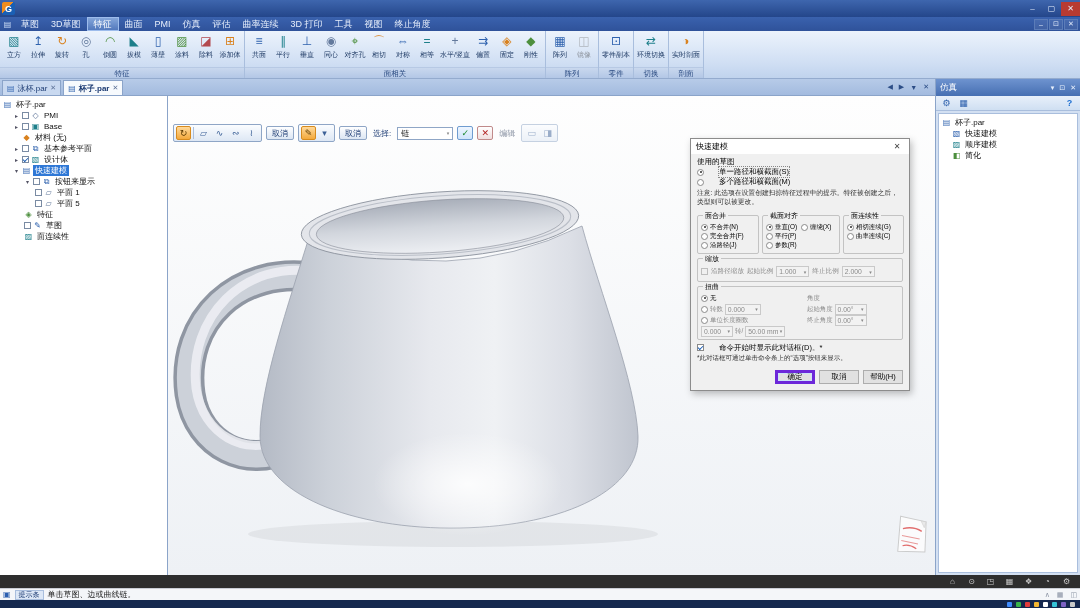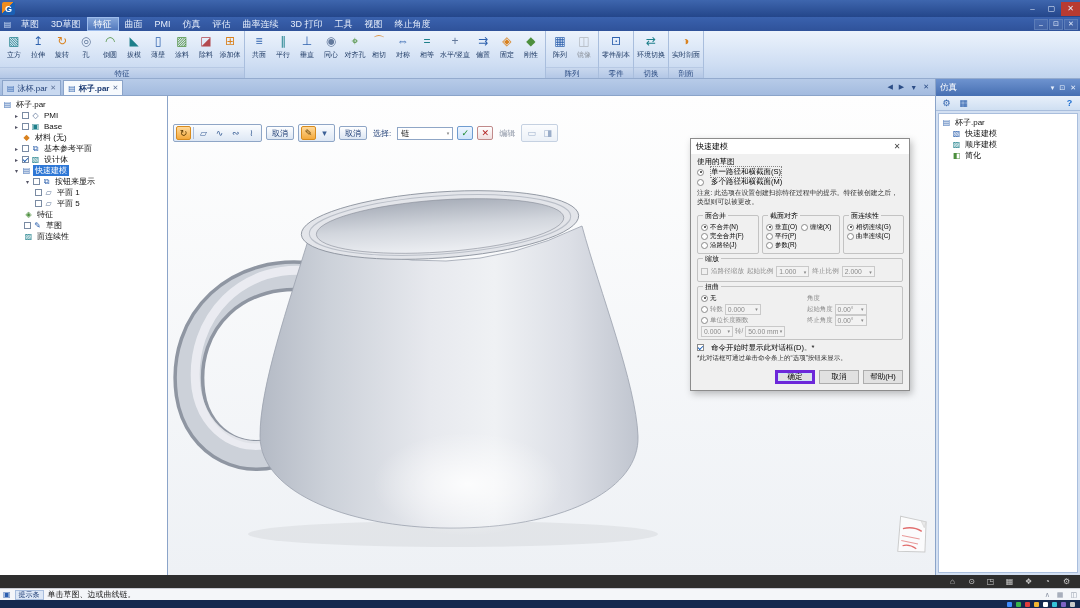--- a/index.html
+++ b/index.html
@@ -74,21 +74,21 @@
 
   
   .watermark{position:absolute;left:726px;top:420px;width:36px;height:40px;transform:rotate(8deg);opacity:.9}
 
   
   .dialog{position:absolute;left:522px;top:42px;width:220px;background:#f0f0f0;border:1px solid #8c8c8c;box-shadow:2px 3px 7px rgba(0,0,0,.25);font-size:7.5px;color:#000}
   .dlg-title{height:15px;display:flex;align-items:center;padding:0 5px;font-size:8px;background:#fff}
   .dlg-close{margin-left:auto;width:14px;text-align:center;color:#444;font-size:8px}
   .dlg-body{padding:3px 6px 2px}
   .sec-label{height:10px;line-height:10px}
-  .radio-row{display:flex;align-items:center;gap:7px;height:10px}
+  .radio-row{display:flex;align-items:center;gap:15px;height:10px}
   .radio{width:7px;height:7px;border:1px solid #8a8a8a;border-radius:50%;background:#fff;position:relative;flex:0 0 auto}
   .radio.on::after{content:"";position:absolute;inset:1.5px;background:#2b2b2b;border-radius:50%}
   .focusbox{outline:1px dotted #888}
   .dlg-note{font-size:6.8px;color:#333;line-height:1.3;margin:2px 0 4px}
   .gb{border:1px solid #c3c3c3;border-radius:2px;position:relative;padding:7px 3px 3px;margin-top:4px;background:#f0f0f0}
   .gb-title{position:absolute;top:-5px;left:5px;background:#f0f0f0;padding:0 2px;font-size:7px}
   .gb-row3{display:flex;gap:3px}
   .gb-row3 .gb{flex:0 0 auto}
   .gb-opt{display:flex;align-items:center;gap:2px;height:9px;font-size:6.4px;white-space:nowrap}
   .dis-txt{color:#8a8a8a}
@@ -251,20 +251,21 @@
           </div>
         <div class="rbtn">
             <span class="ricon ic-o">◈</span>
             <span class="rlabel">固定</span>
           </div>
         <div class="rbtn">
             <span class="ricon ic-g">◆</span>
             <span class="rlabel">刚性</span>
           </div>
       </div>
+      <div class="rgroup-label">面相关</div>
     </div>
     <div class="rgroup">
       <div class="rbtns">
         <div class="rbtn">
             <span class="ricon ic-b">▦</span>
             <span class="rlabel">阵列</span>
           </div>
         <div class="rbtn disabled">
             <span class="ricon ic-s">◫</span>
             <span class="rlabel">镜像</span>

